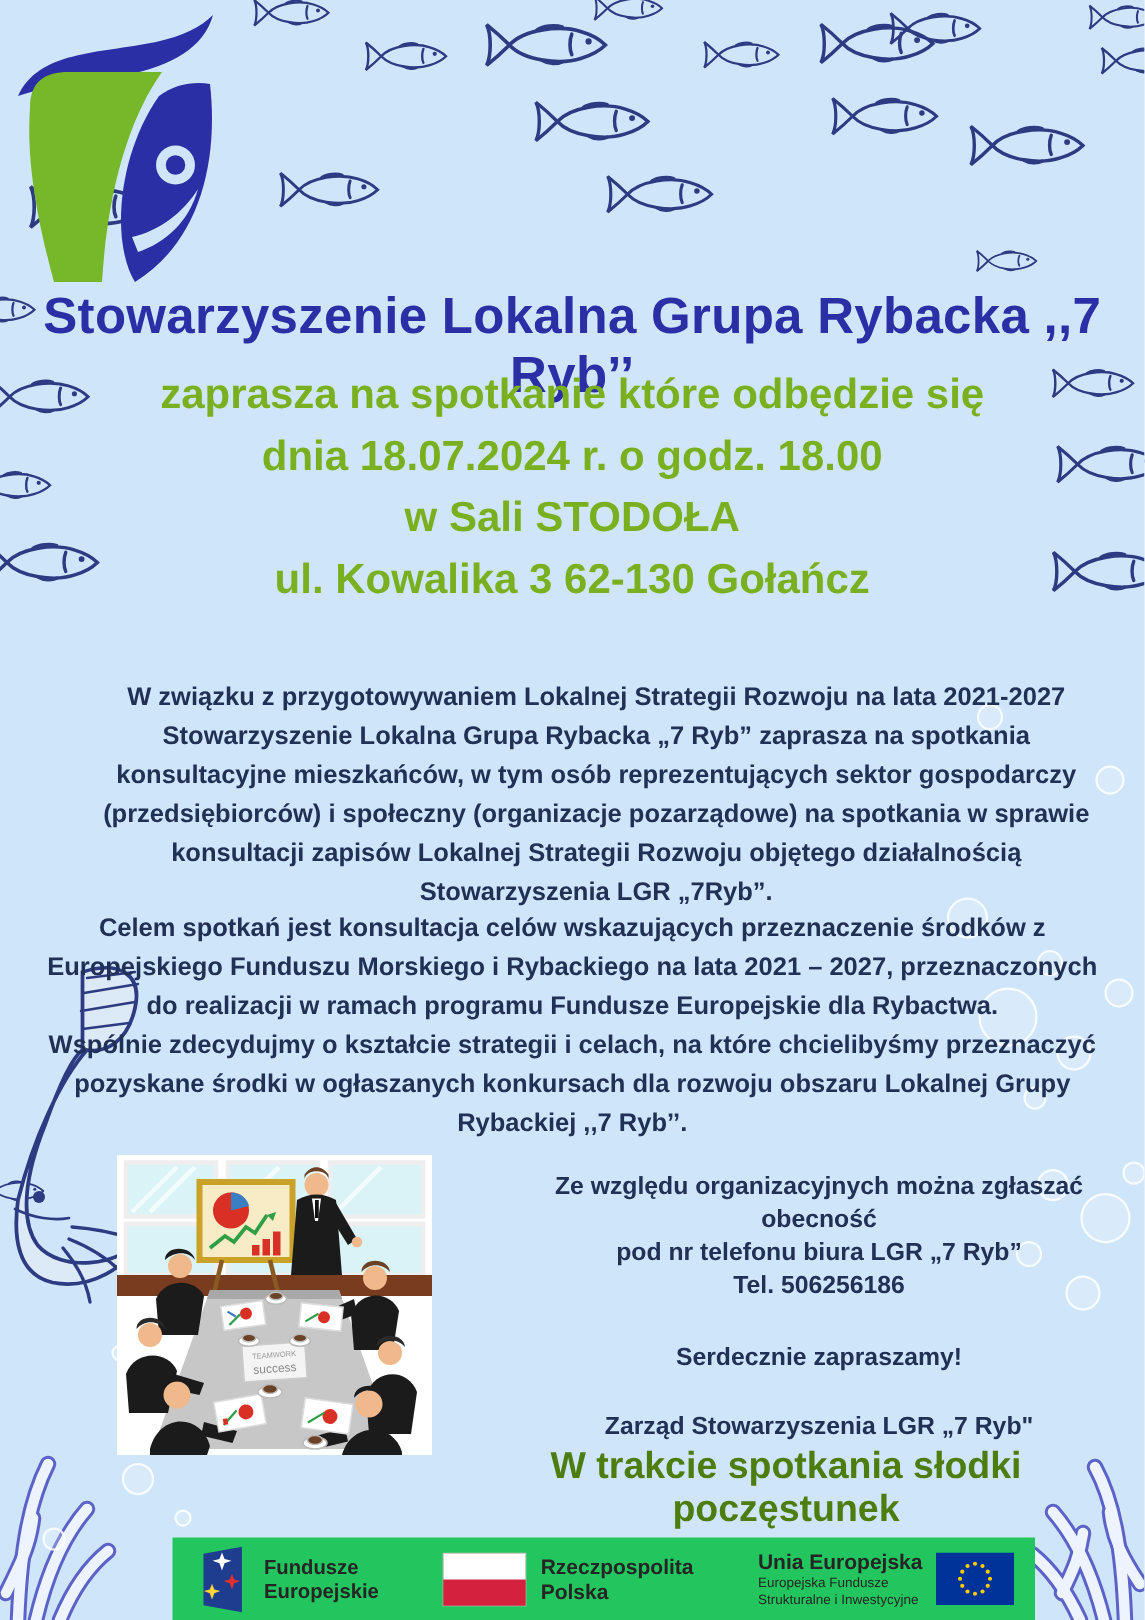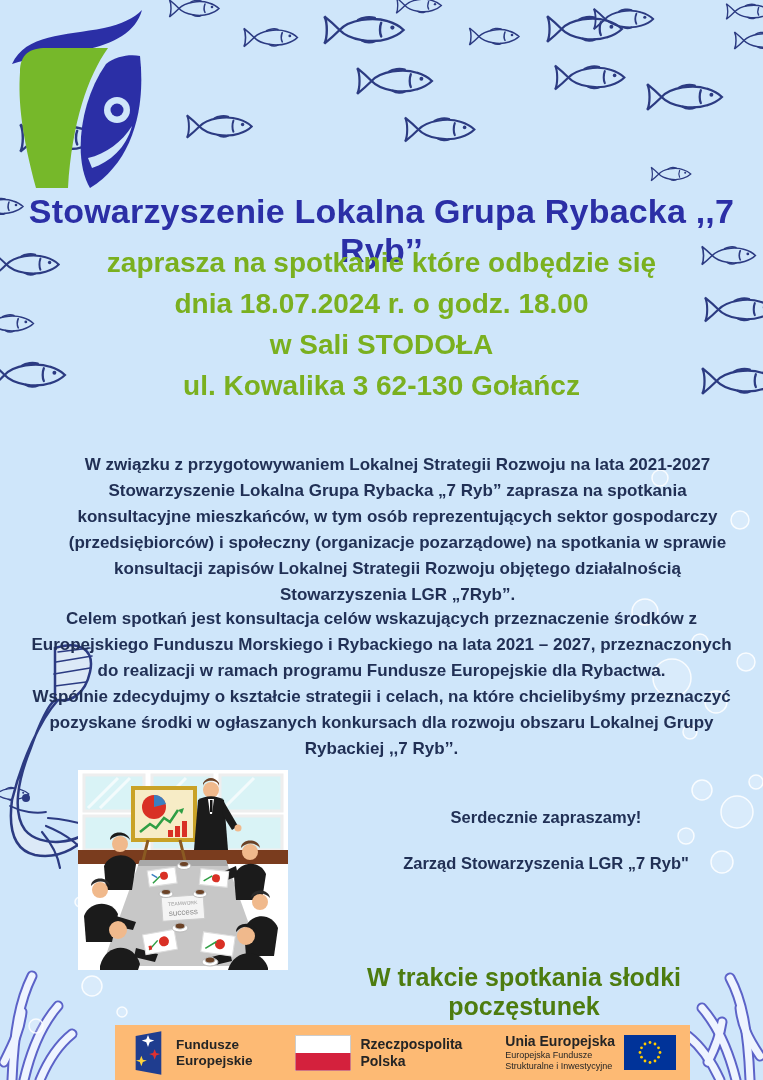--- a/index.html
+++ b/index.html
@@ -17,21 +17,21 @@
   .p1{top:452px;left:50px;width:695px;}
   .p2{top:606px;left:20px;width:723px;white-space:pre-line;}
   .clipart{position:absolute;left:78px;top:770px;width:210px;height:200px;}
   .contact{position:absolute;left:330px;top:780px;width:432px;text-align:center;
            color:#213055;font-weight:bold;font-size:16.5px;line-height:22px;}
   .contact .block{white-space:pre-line;}
   .contact .closing{margin-top:26px;}
   .contact .signature{margin-top:24px;}
   .highlight{position:absolute;left:288px;top:963px;width:472px;text-align:center;
              font-size:25px;font-weight:bold;color:#4d7c0f;}
-  .footer{position:absolute;left:115px;top:1025px;width:575px;height:55px;background:#fdba74;
+  .footer{position:absolute;left:115px;top:1025px;width:575px;height:55px;background:#22c55e;
           display:flex;align-items:center;justify-content:space-between;padding:0 14px;box-sizing:border-box;}
   .logo-group{display:flex;align-items:center;gap:9px;}
   .fe-text{font-size:13.5px;font-weight:bold;color:#252525;line-height:1.15;white-space:pre-line;}
   .pl-text{font-size:14px;font-weight:bold;color:#252525;line-height:1.15;white-space:pre-line;}
   .eu-text{color:#252525;line-height:1.2;}
   .eu-text .big{font-size:14px;font-weight:bold;}
   .eu-text .small{font-size:9px;}
 </style>
 </head>
 <body>
@@ -278,20 +278,23 @@
           <ellipse cx="122" cy="122" rx="4.5" ry="2.5" fill="#6b4226"></ellipse>
         <ellipse cx="102" cy="158" rx="8" ry="4"></ellipse>
           <ellipse cx="102" cy="156" rx="5" ry="3" fill="#6b4226"></ellipse>
         <ellipse cx="132" cy="192" rx="8" ry="4"></ellipse>
           <ellipse cx="132" cy="190" rx="5" ry="3" fill="#6b4226"></ellipse>
       </g>
     </g>
   </svg>
 
   <div class="contact">
+    <div class="block">Ze względu organizacyjnych można zgłaszać obecność
+pod nr telefonu biura LGR „7 Ryb”
+Tel. 506256186</div>
     <div class="closing">Serdecznie zapraszamy!</div>
     <div class="signature">Zarząd Stowarzyszenia LGR „7 Ryb"</div>
   </div>
 
   <div class="highlight">W trakcie spotkania słodki poczęstunek</div>
 
   <div class="footer">
     <div class="logo-group">
       <svg width="38" height="46" viewBox="0 0 40 48">
         <path d="M7,6 L34,1 L34,47 L7,42 Z" fill="#1f3d8f"></path>

